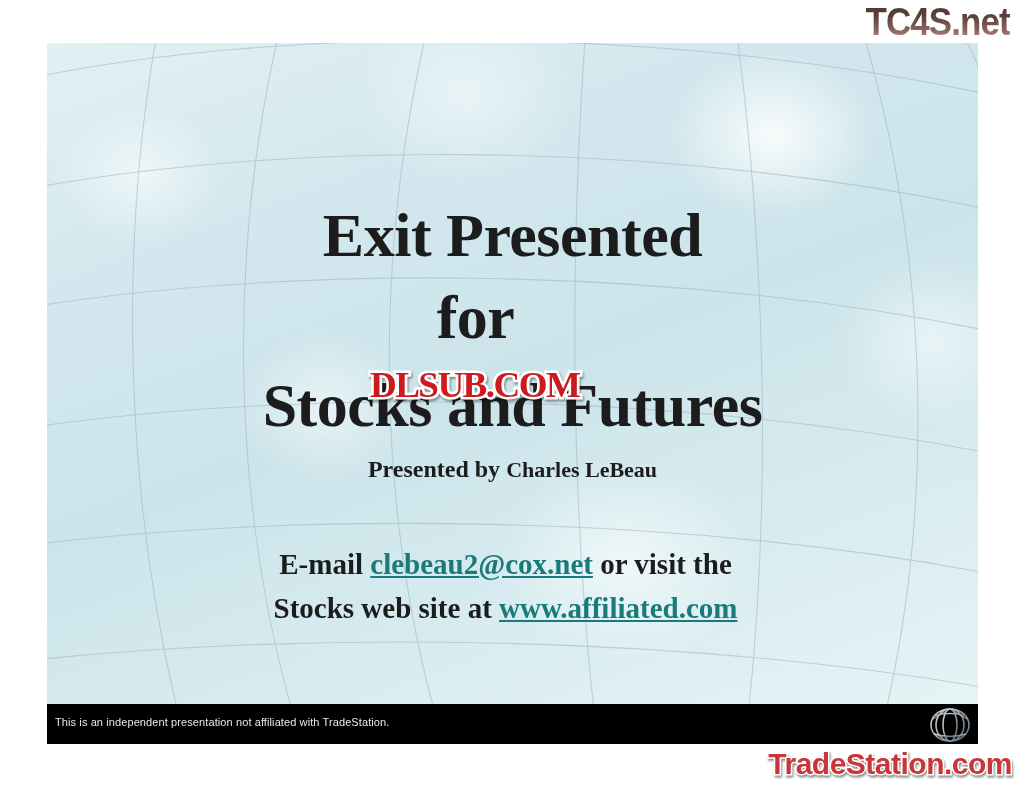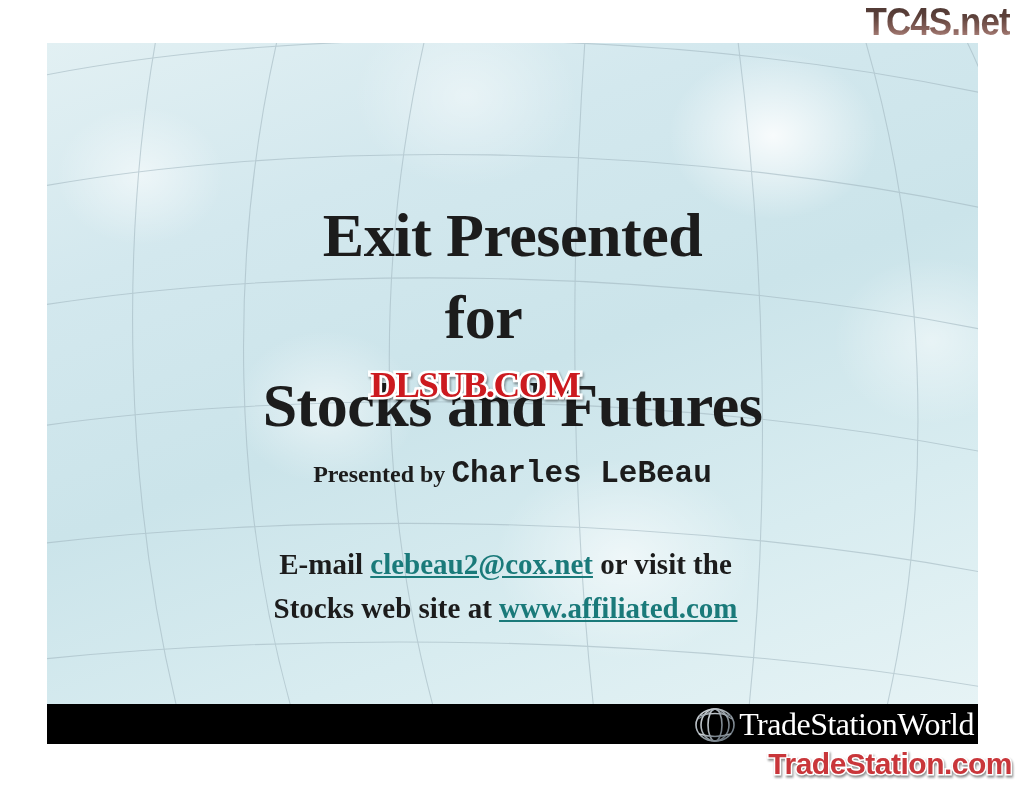--- a/index.html
+++ b/index.html
@@ -50,33 +50,33 @@
   }
   .title-line {
     color: #1c1c1c;
     font-weight: bold;
     font-size: 62px;
     line-height: 79px;
     letter-spacing: -0.5px;
     white-space: nowrap;
   }
   #title-1 { position: absolute; left: 0; top: 153px; width: 931px; }
-  #title-2 { position: absolute; left: 12px; top: 235px; width: 849px; }
+  #title-2 { position: absolute; left: 4px; top: 235px; width: 849px; }
   #title-3 { position: absolute; left: 0; top: 317px; width: 931px; margin-top: 6px; }
 
   #presenter-line {
     position: absolute;
     left: 0; top: 413px;
     width: 931px;
     color: #1c1c1c;
     font-weight: bold;
     white-space: nowrap;
   }
   #presenter-prefix { font-size: 24px; }
-  #presenter-name  { font-size: 31px; font-family: Liberation Mono, monospace; }
+  #presenter-name  { font-size: 22px; }
 
   .contact-line {
     position: absolute;
     left: 0;
     width: 917px;
     color: #1c1c1c;
     font-weight: bold;
     font-size: 29px;
     white-space: nowrap;
   }
@@ -224,20 +224,21 @@
       <span>E-mail </span><a class="link" href="#">clebeau2@cox.net</a><span>  or visit the</span>
     </div>
 
     <div class="contact-line" id="contact-2">
       <span>Stocks web site at </span><a class="link" href="#">www.affiliated.com</a>
     </div>
   </div>
 </div>
 
 <div id="bottom-bar">
+  <div id="disclaimer">This is an independent presentation not affiliated with TradeStation.</div>
 
   <div id="tsw-logo">
     <svg id="tsw-globe" viewBox="0 0 44 38" aria-hidden="true">
       <defs>
         <linearGradient id="gsh" x1="0" y1="0" x2="1" y2="1">
           <stop offset="0%" stop-color="#d8dce0"></stop>
           <stop offset="100%" stop-color="#5d6a74"></stop>
         </linearGradient>
       </defs>
       <g fill="none" stroke="url(#gsh)" stroke-width="1.6">
@@ -247,23 +248,20 @@
         <line x1="3" y1="20" x2="41" y2="20"></line>
         <path d="M 6 11 Q 22 6, 38 11"></path>
         <path d="M 6 29 Q 22 34, 38 29"></path>
         <line x1="22" y1="1" x2="22" y2="37"></line>
       </g>
       <g stroke="#aab3bb" stroke-width="1.2" opacity="0.85">
         <line x1="22" y1="4" x2="5" y2="14"></line>
         <line x1="22" y1="4" x2="39" y2="14"></line>
       </g>
     </svg>
-    <div id="tsw-text">
-      <span>TradeStationWorld</span>
-    </div>
   </div>
 </div>
 
 <div id="tc4s">TC4S.net</div>
 
 <div id="tx-watermark">TradeStation.com</div>
 
 <div id="dlsub">DLSUB.COM</div>
 
 </body></html>

